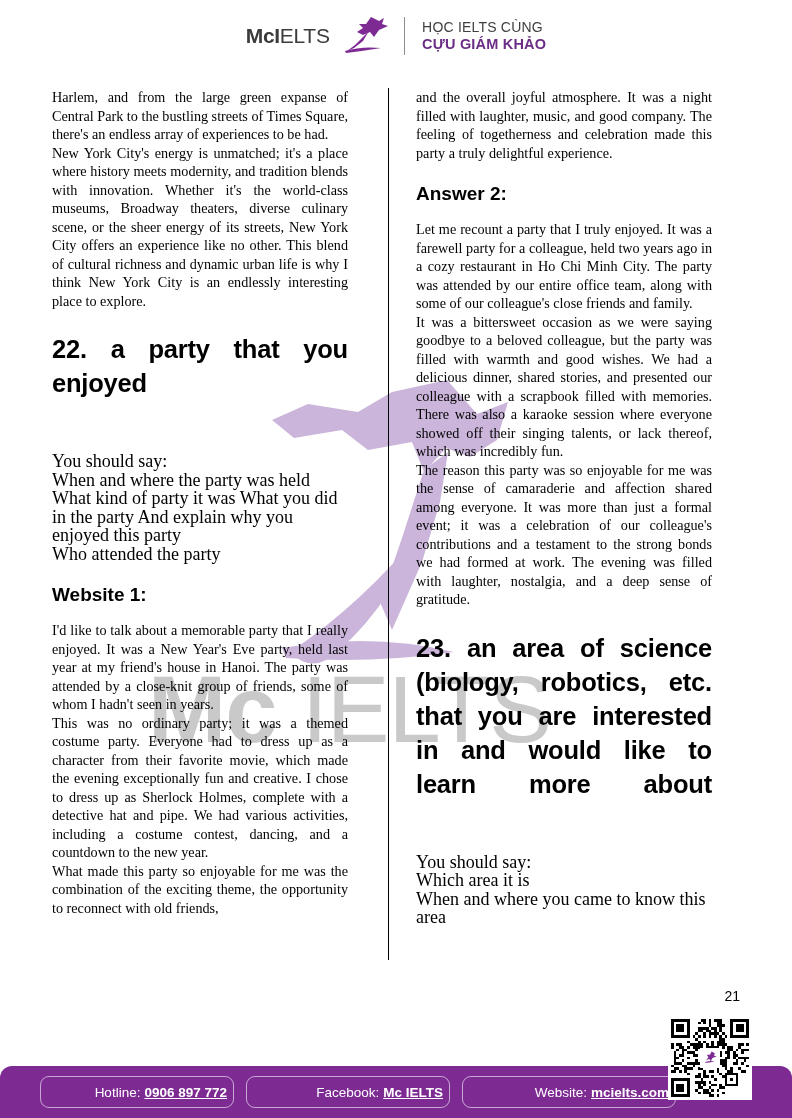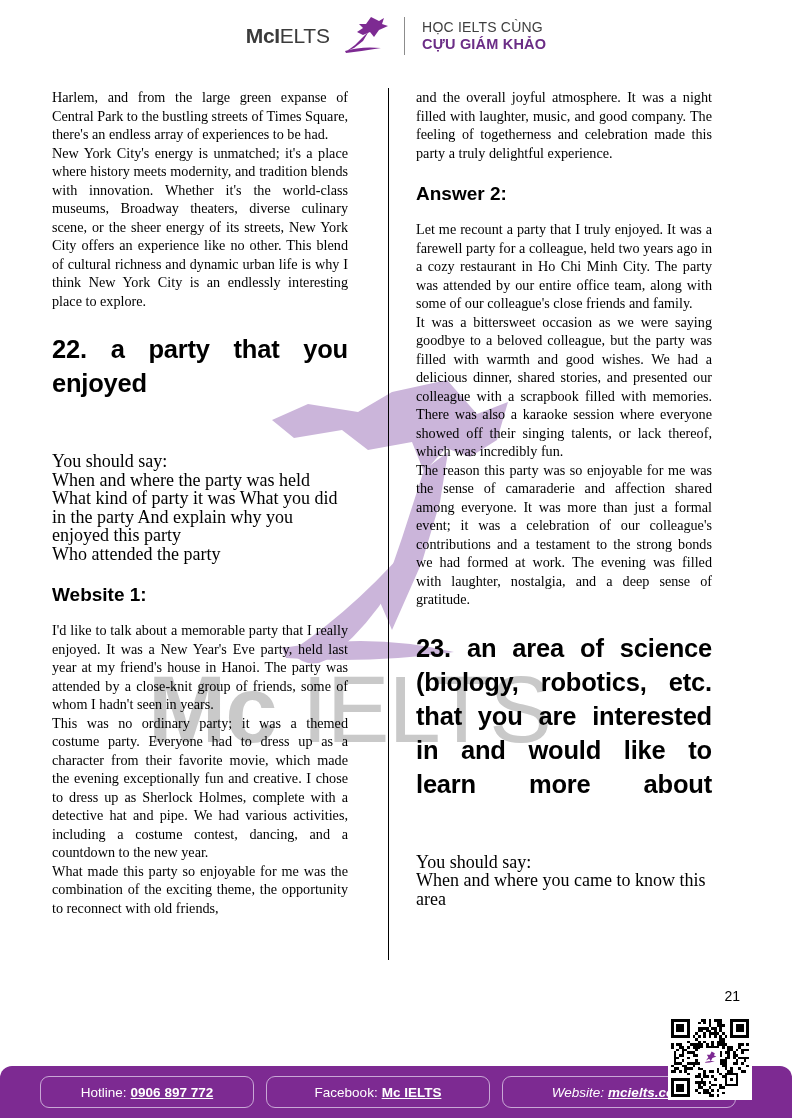--- a/index.html
+++ b/index.html
@@ -196,30 +196,30 @@
     padding-left: 40px;
     box-sizing: border-box;
     z-index: 4;
   }
   .pill {
     border: 1.4px solid #c9a8d6;
     border-radius: 9px;
     height: 30px;
     display: flex;
     align-items: center;
-    justify-content: center;
-    padding: 0 16px;
+    justify-content: flex-end;
+    padding: 0 6px;
     color: #ffffff;
     font-family: "Liberation Sans", "DejaVu Sans", sans-serif;
     font-size: 13.5px;
     white-space: nowrap;
   }
   .pill-hotline  { width: 180px; }
   .pill-facebook { width: 190px; }
-  .pill-website  { width: 200px; font-style: italic; }
+  .pill-website  { width: 200px; }
   .pill b {
     font-weight: bold;
     text-decoration: underline;
     margin-left: 4px;
   }
   .qr-wrap {
     position: absolute;
     right: 40px;
     bottom: 18px;
     width: 84px;
@@ -315,20 +315,21 @@
 
     <h3 class="ahead">Answer 2:</h3>
 
     <p class="body">Let me recount a party that I truly enjoyed. It was a farewell party for a colleague, held two years ago in a cozy restaurant in Ho Chi Minh City. The party was attended by our entire office team, along with some of our colleague's close friends and family.</p>
     <p class="body">It was a bittersweet occasion as we were saying goodbye to a beloved colleague, but the party was filled with warmth and good wishes. We had a delicious dinner, shared stories, and presented our colleague with a scrapbook filled with memories. There was also a karaoke session where everyone showed off their singing talents, or lack thereof, which was incredibly fun.</p>
     <p class="body">The reason this party was so enjoyable for me was the sense of camaraderie and affection shared among everyone. It was more than just a formal event; it was a celebration of our colleague's contributions and a testament to the strong bonds we had formed at work. The evening was filled with laughter, nostalgia, and a deep sense of gratitude.</p>
 
     <h2 class="qhead">23. an area of science (biology, robotics, etc. that you are interested in and would like to learn more about</h2>
 
     <p class="plain">You should say:</p>
+    <p class="plain">Which area it is</p>
     <p class="plain">When and where you came to know this area</p>
   </div>
 </div>
 
 <div class="pagenum">21</div>
 
 <div class="footer">
 
   <div class="pill pill-hotline">
     <span>Hotline:</span>

